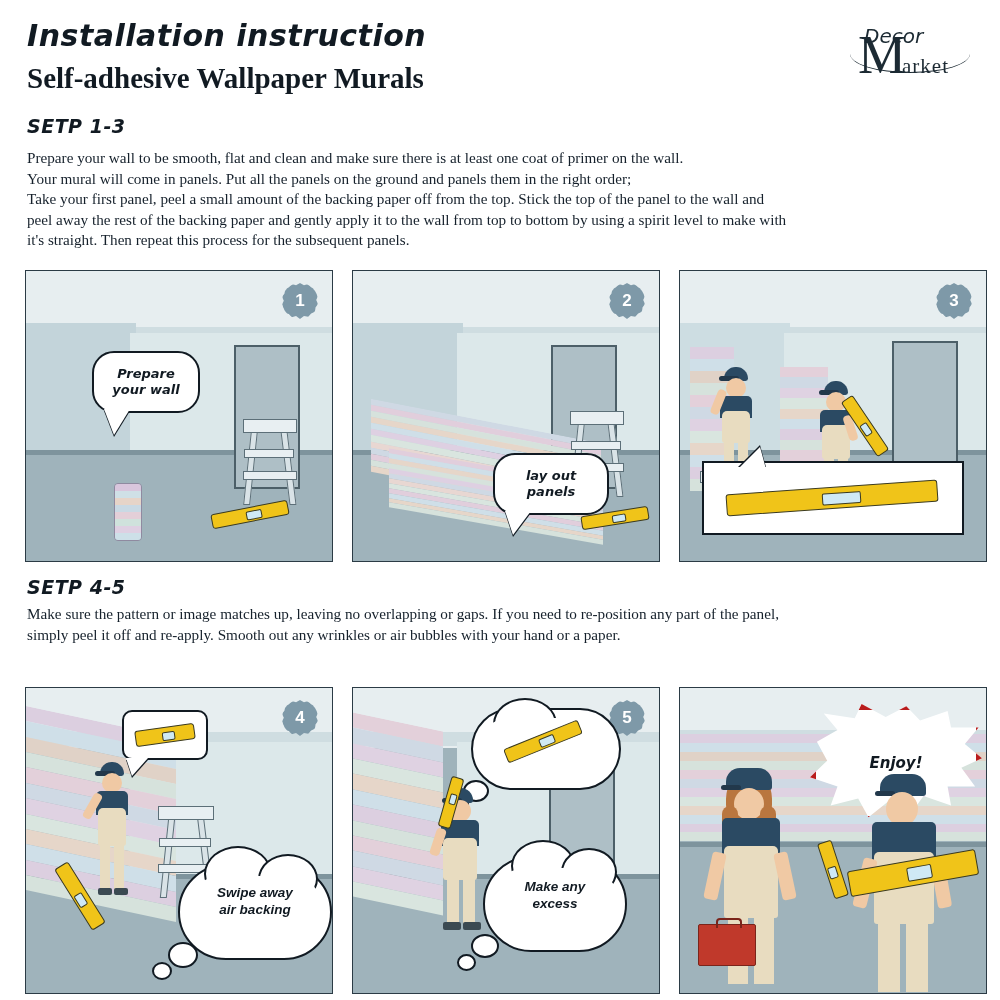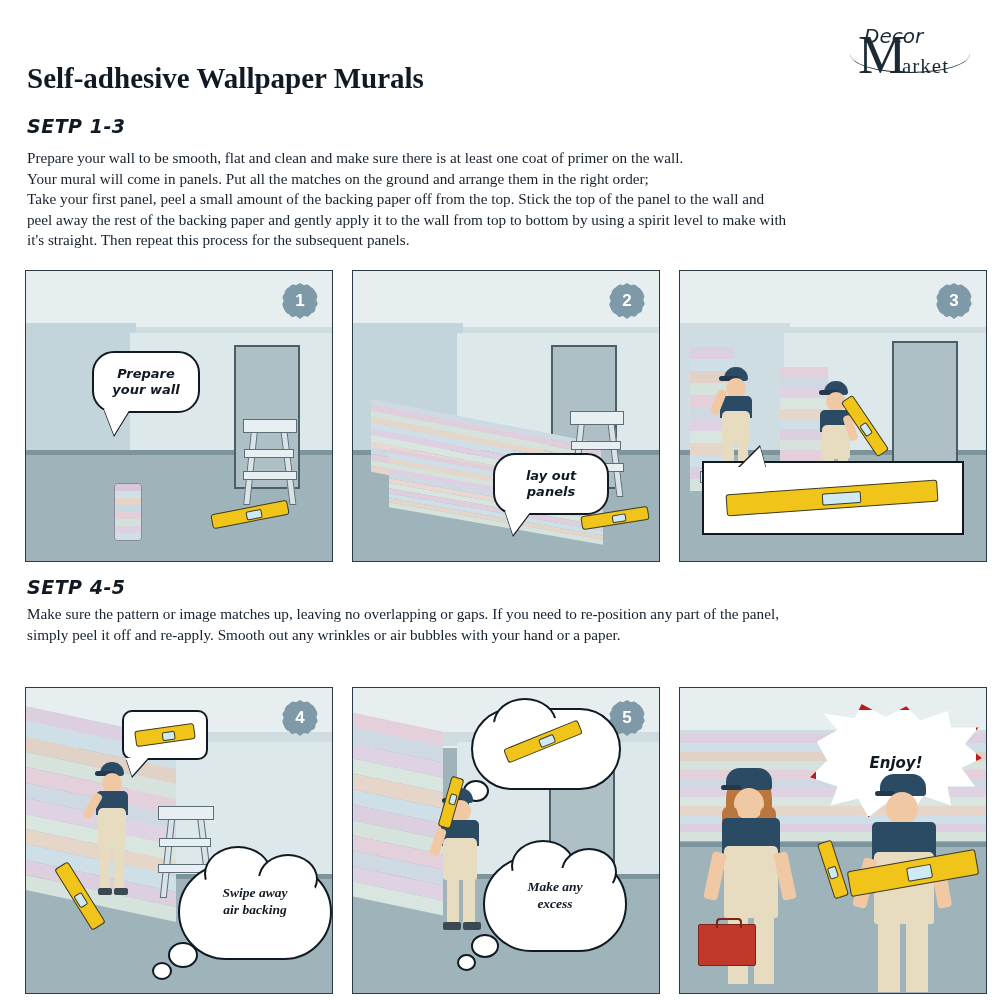--- a/index.html
+++ b/index.html
@@ -110,21 +110,21 @@
     display:flex;align-items:center;justify-content:center;
     line-height:16px;padding:20px 8px;box-sizing:border-box;
   }
 
   .cloud{
     position:absolute;background:#ffffff;border:2px solid #111a22;
     border-radius:50%;
   }
   .cloudtext{
     position:absolute;
-    font-family:Liberation Serif, serif;font-weight:bold;font-style:italic;
+    font-family:Liberation Sans, sans-serif;font-weight:bold;font-style:italic;
     font-size:13.5px;color:#111a22;text-align:center;line-height:17px;
     z-index:6;
   }
 
   .burst{
     position:absolute;background:#fff;border:6px solid #b91c1c;
     clip-path:polygon(4% 32%,16% 22%,8% 8%,26% 12%,30% 0%,44% 11%,56% 2%,64% 14%,80% 6%,82% 20%,98% 20%,90% 34%,100% 46%,88% 54%,96% 70%,80% 70%,82% 86%,66% 78%,58% 94%,46% 82%,34% 96%,28% 80%,12% 86%,16% 70%,0% 62%,10% 48%);
     display:flex;align-items:center;justify-content:center;
     font-family:"DejaVu Sans", sans-serif;font-weight:bold;font-style:italic;
     font-size:15px;color:#111a22;
@@ -155,33 +155,34 @@
   .roll{position:absolute;border-radius:4px;overflow:hidden;border:1px solid #8f8aa0;}
   .roll i{display:block;width:100%;height:12.5%;}
   .toolbox{position:absolute;background:#c0392b;border:1.5px solid #7a241a;border-radius:2px;}
   .toolbox:before{content:"";position:absolute;left:30%;top:-7px;width:40%;height:8px;border:2px solid #7a241a;border-bottom:none;border-radius:4px 4px 0 0;}
 </style>
 </head>
 <body>
 
 <div class="page">
 
+  <div class="title-main">Installation instruction</div>
   <div class="title-sub">Self-adhesive  Wallpaper Murals</div>
 
   <div class="logo">
     <div class="big-m">M</div>
     <div class="decor">Decor</div>
     <div class="swash"></div>
     <div class="arket">arket</div>
   </div>
 
   <div class="step-head" style="top:115px;">SETP 1-3</div>
   <div class="para" style="top:148px;">
     <div>Prepare your wall to be smooth, flat and clean and make sure there is at least one coat of primer on the wall.</div>
-    <div>Your mural will come in panels. Put all the matches on the ground and arrange them in the right order;</div>
+    <div>Your mural will come in panels. Put all the panels on the ground and panels them in the right order;</div>
     <div>Take your first panel, peel a small amount of the backing paper off from the top. Stick the top of the panel to the wall and</div>
     <div>peel away the rest of the backing paper and gently apply it to the wall from top to bottom by using a spirit level to make with</div>
     <div>it's straight. Then repeat this process for the subsequent panels.</div>
   </div>
 
   <div class="row row1" style="top:270px;">
 
     <div class="panel">
       <div class="ceiling"></div>
       <div class="ceil-band"></div>

